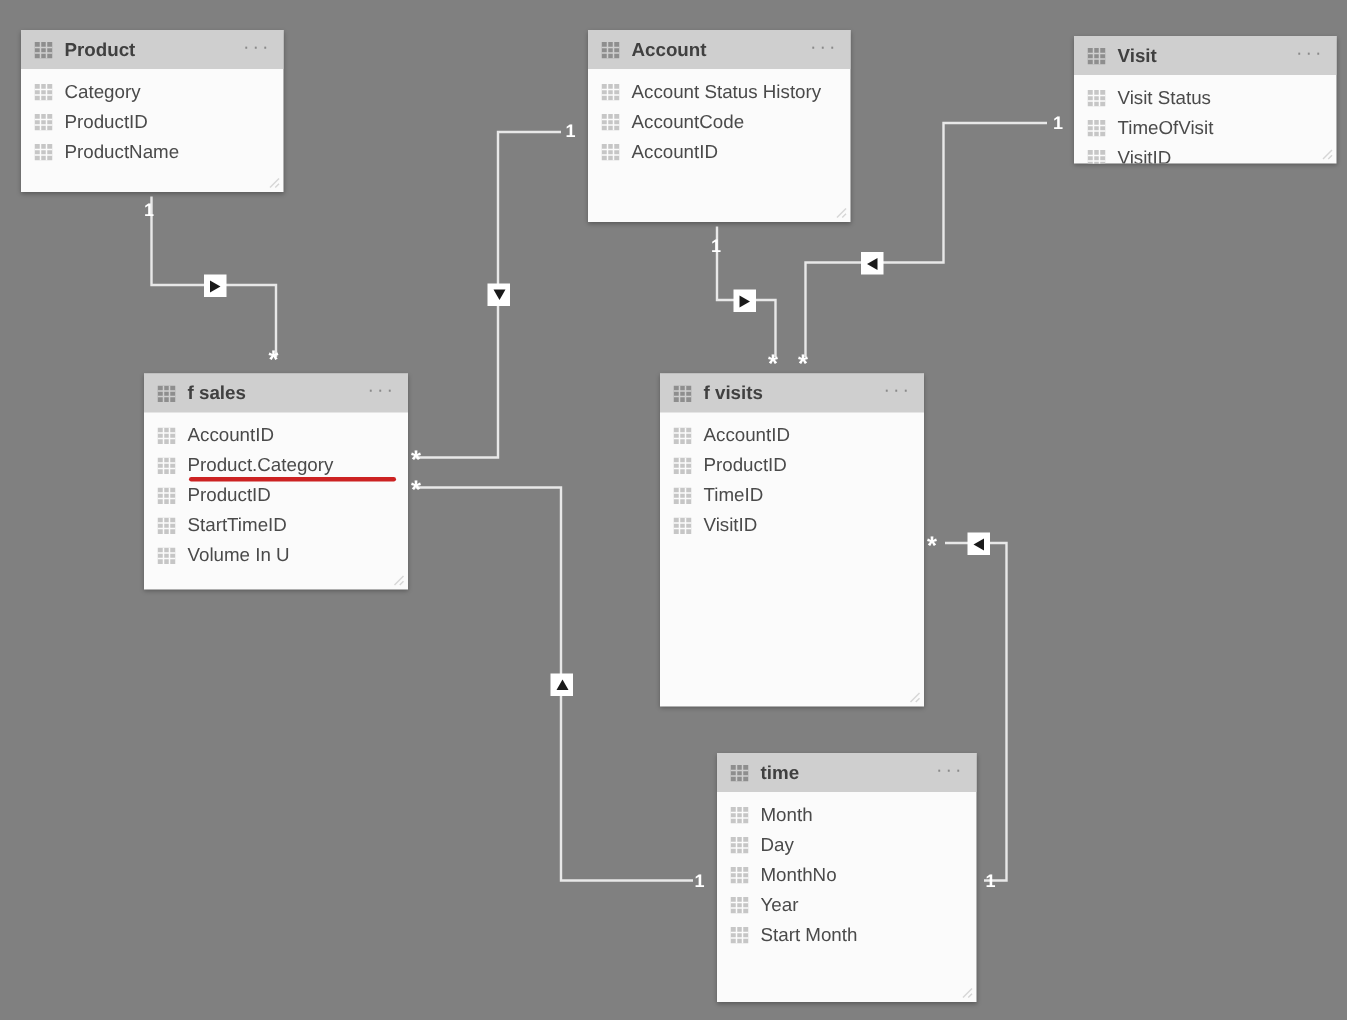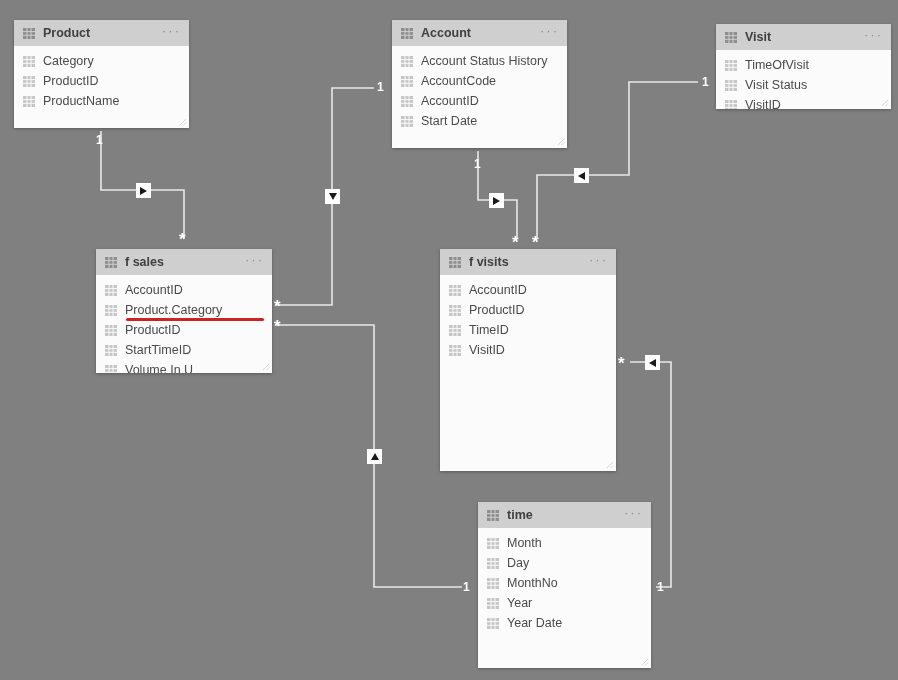--- a/index.html
+++ b/index.html
@@ -292,30 +292,20 @@
       <div class="field-row">
         <svg class="grid-icon" viewBox="0 0 12 11">
           <rect x="0" y="0" width="12" height="11"></rect>
           <line x1="4" y1="0" x2="4" y2="11"></line>
             <line x1="8" y1="0" x2="8" y2="11"></line>
           <line x1="0" y1="3.6" x2="12" y2="3.6"></line>
             <line x1="0" y1="7.3" x2="12" y2="7.3"></line>
         </svg>
         <span class="field-label">AccountID</span>
       </div>
-      <div class="field-row">
-        <svg class="grid-icon" viewBox="0 0 12 11">
-          <rect x="0" y="0" width="12" height="11"></rect>
-          <line x1="4" y1="0" x2="4" y2="11"></line>
-            <line x1="8" y1="0" x2="8" y2="11"></line>
-          <line x1="0" y1="3.6" x2="12" y2="3.6"></line>
-            <line x1="0" y1="7.3" x2="12" y2="7.3"></line>
-        </svg>
-        <span class="field-label">Start Date</span>
-      </div>
     </div>
     <svg class="resize-grip" viewBox="0 0 8 8">
       <line x1="7" y1="1" x2="1" y2="7"></line>
         <line x1="7" y1="4.5" x2="4.5" y2="7"></line>
     </svg>
   </div>
 
   <div class="table-card" id="card-visit" style="left:716px; top:24px; width:175px; height:85px;">
     <div class="table-header">
       <svg class="grid-icon grid-icon-hdr" viewBox="0 0 12 11">
@@ -330,50 +320,50 @@
     </div>
     <div class="field-list">
       <div class="field-row">
         <svg class="grid-icon" viewBox="0 0 12 11">
           <rect x="0" y="0" width="12" height="11"></rect>
           <line x1="4" y1="0" x2="4" y2="11"></line>
             <line x1="8" y1="0" x2="8" y2="11"></line>
           <line x1="0" y1="3.6" x2="12" y2="3.6"></line>
             <line x1="0" y1="7.3" x2="12" y2="7.3"></line>
         </svg>
+        <span class="field-label">Visit Status</span>
+      </div>
+      <div class="field-row">
+        <svg class="grid-icon" viewBox="0 0 12 11">
+          <rect x="0" y="0" width="12" height="11"></rect>
+          <line x1="4" y1="0" x2="4" y2="11"></line>
+            <line x1="8" y1="0" x2="8" y2="11"></line>
+          <line x1="0" y1="3.6" x2="12" y2="3.6"></line>
+            <line x1="0" y1="7.3" x2="12" y2="7.3"></line>
+        </svg>
         <span class="field-label">TimeOfVisit</span>
-      </div>
-      <div class="field-row">
-        <svg class="grid-icon" viewBox="0 0 12 11">
-          <rect x="0" y="0" width="12" height="11"></rect>
-          <line x1="4" y1="0" x2="4" y2="11"></line>
-            <line x1="8" y1="0" x2="8" y2="11"></line>
-          <line x1="0" y1="3.6" x2="12" y2="3.6"></line>
-            <line x1="0" y1="7.3" x2="12" y2="7.3"></line>
-        </svg>
-        <span class="field-label">Visit Status</span>
       </div>
       <div class="field-row">
         <svg class="grid-icon" viewBox="0 0 12 11">
           <rect x="0" y="0" width="12" height="11"></rect>
           <line x1="4" y1="0" x2="4" y2="11"></line>
             <line x1="8" y1="0" x2="8" y2="11"></line>
           <line x1="0" y1="3.6" x2="12" y2="3.6"></line>
             <line x1="0" y1="7.3" x2="12" y2="7.3"></line>
         </svg>
         <span class="field-label">VisitID</span>
       </div>
     </div>
     <svg class="resize-grip" viewBox="0 0 8 8">
       <line x1="7" y1="1" x2="1" y2="7"></line>
         <line x1="7" y1="4.5" x2="4.5" y2="7"></line>
     </svg>
   </div>
 
-  <div class="table-card" id="card-fsales" style="left:96px; top:249px; width:176px; height:124px;">
+  <div class="table-card" id="card-fsales" style="left:96px; top:249px; width:176px; height:144px;">
     <div class="table-header">
       <svg class="grid-icon grid-icon-hdr" viewBox="0 0 12 11">
         <rect x="0" y="0" width="12" height="11"></rect>
         <line x1="4" y1="0" x2="4" y2="11"></line>
           <line x1="8" y1="0" x2="8" y2="11"></line>
         <line x1="0" y1="3.6" x2="12" y2="3.6"></line>
           <line x1="0" y1="7.3" x2="12" y2="7.3"></line>
       </svg>
       <span class="table-title">f sales</span>
       <span class="ellipsis-menu">···</span>
@@ -550,21 +540,21 @@
         <span class="field-label">Year</span>
       </div>
       <div class="field-row">
         <svg class="grid-icon" viewBox="0 0 12 11">
           <rect x="0" y="0" width="12" height="11"></rect>
           <line x1="4" y1="0" x2="4" y2="11"></line>
             <line x1="8" y1="0" x2="8" y2="11"></line>
           <line x1="0" y1="3.6" x2="12" y2="3.6"></line>
             <line x1="0" y1="7.3" x2="12" y2="7.3"></line>
         </svg>
-        <span class="field-label">Year Date</span>
+        <span class="field-label">Start Month</span>
       </div>
     </div>
     <svg class="resize-grip" viewBox="0 0 8 8">
       <line x1="7" y1="1" x2="1" y2="7"></line>
         <line x1="7" y1="4.5" x2="4.5" y2="7"></line>
     </svg>
   </div>
 
 </div>
 

